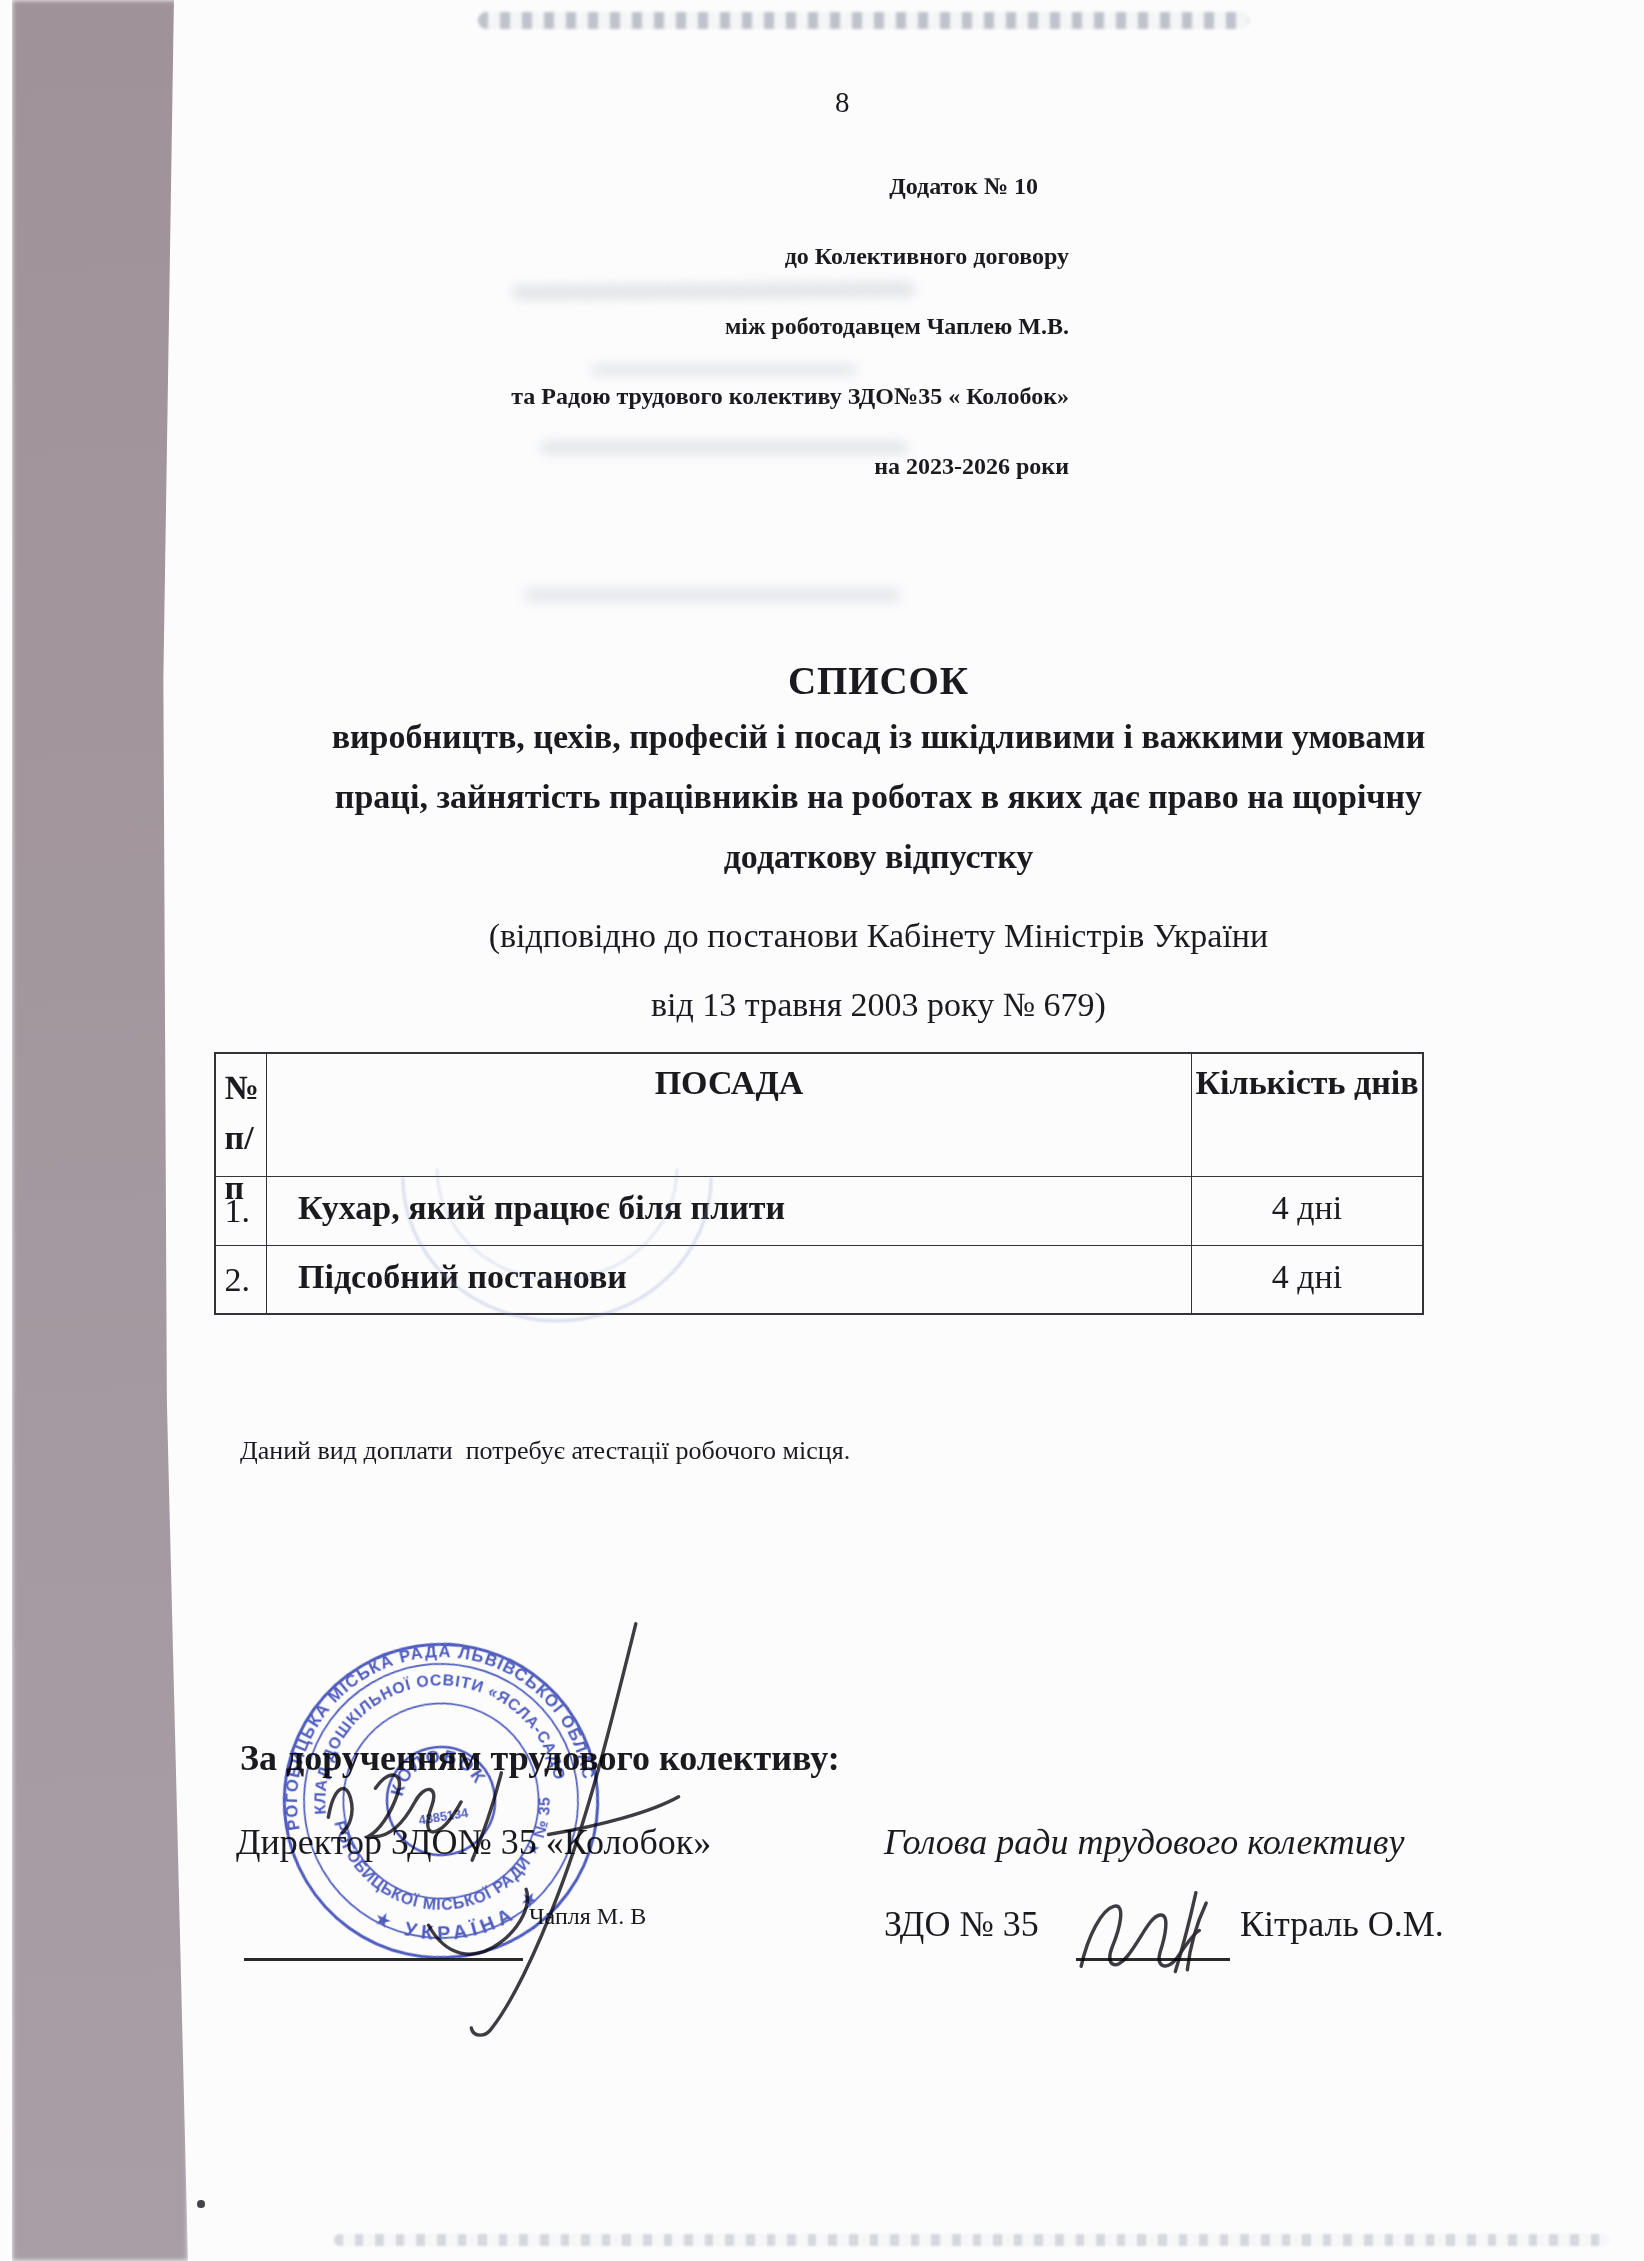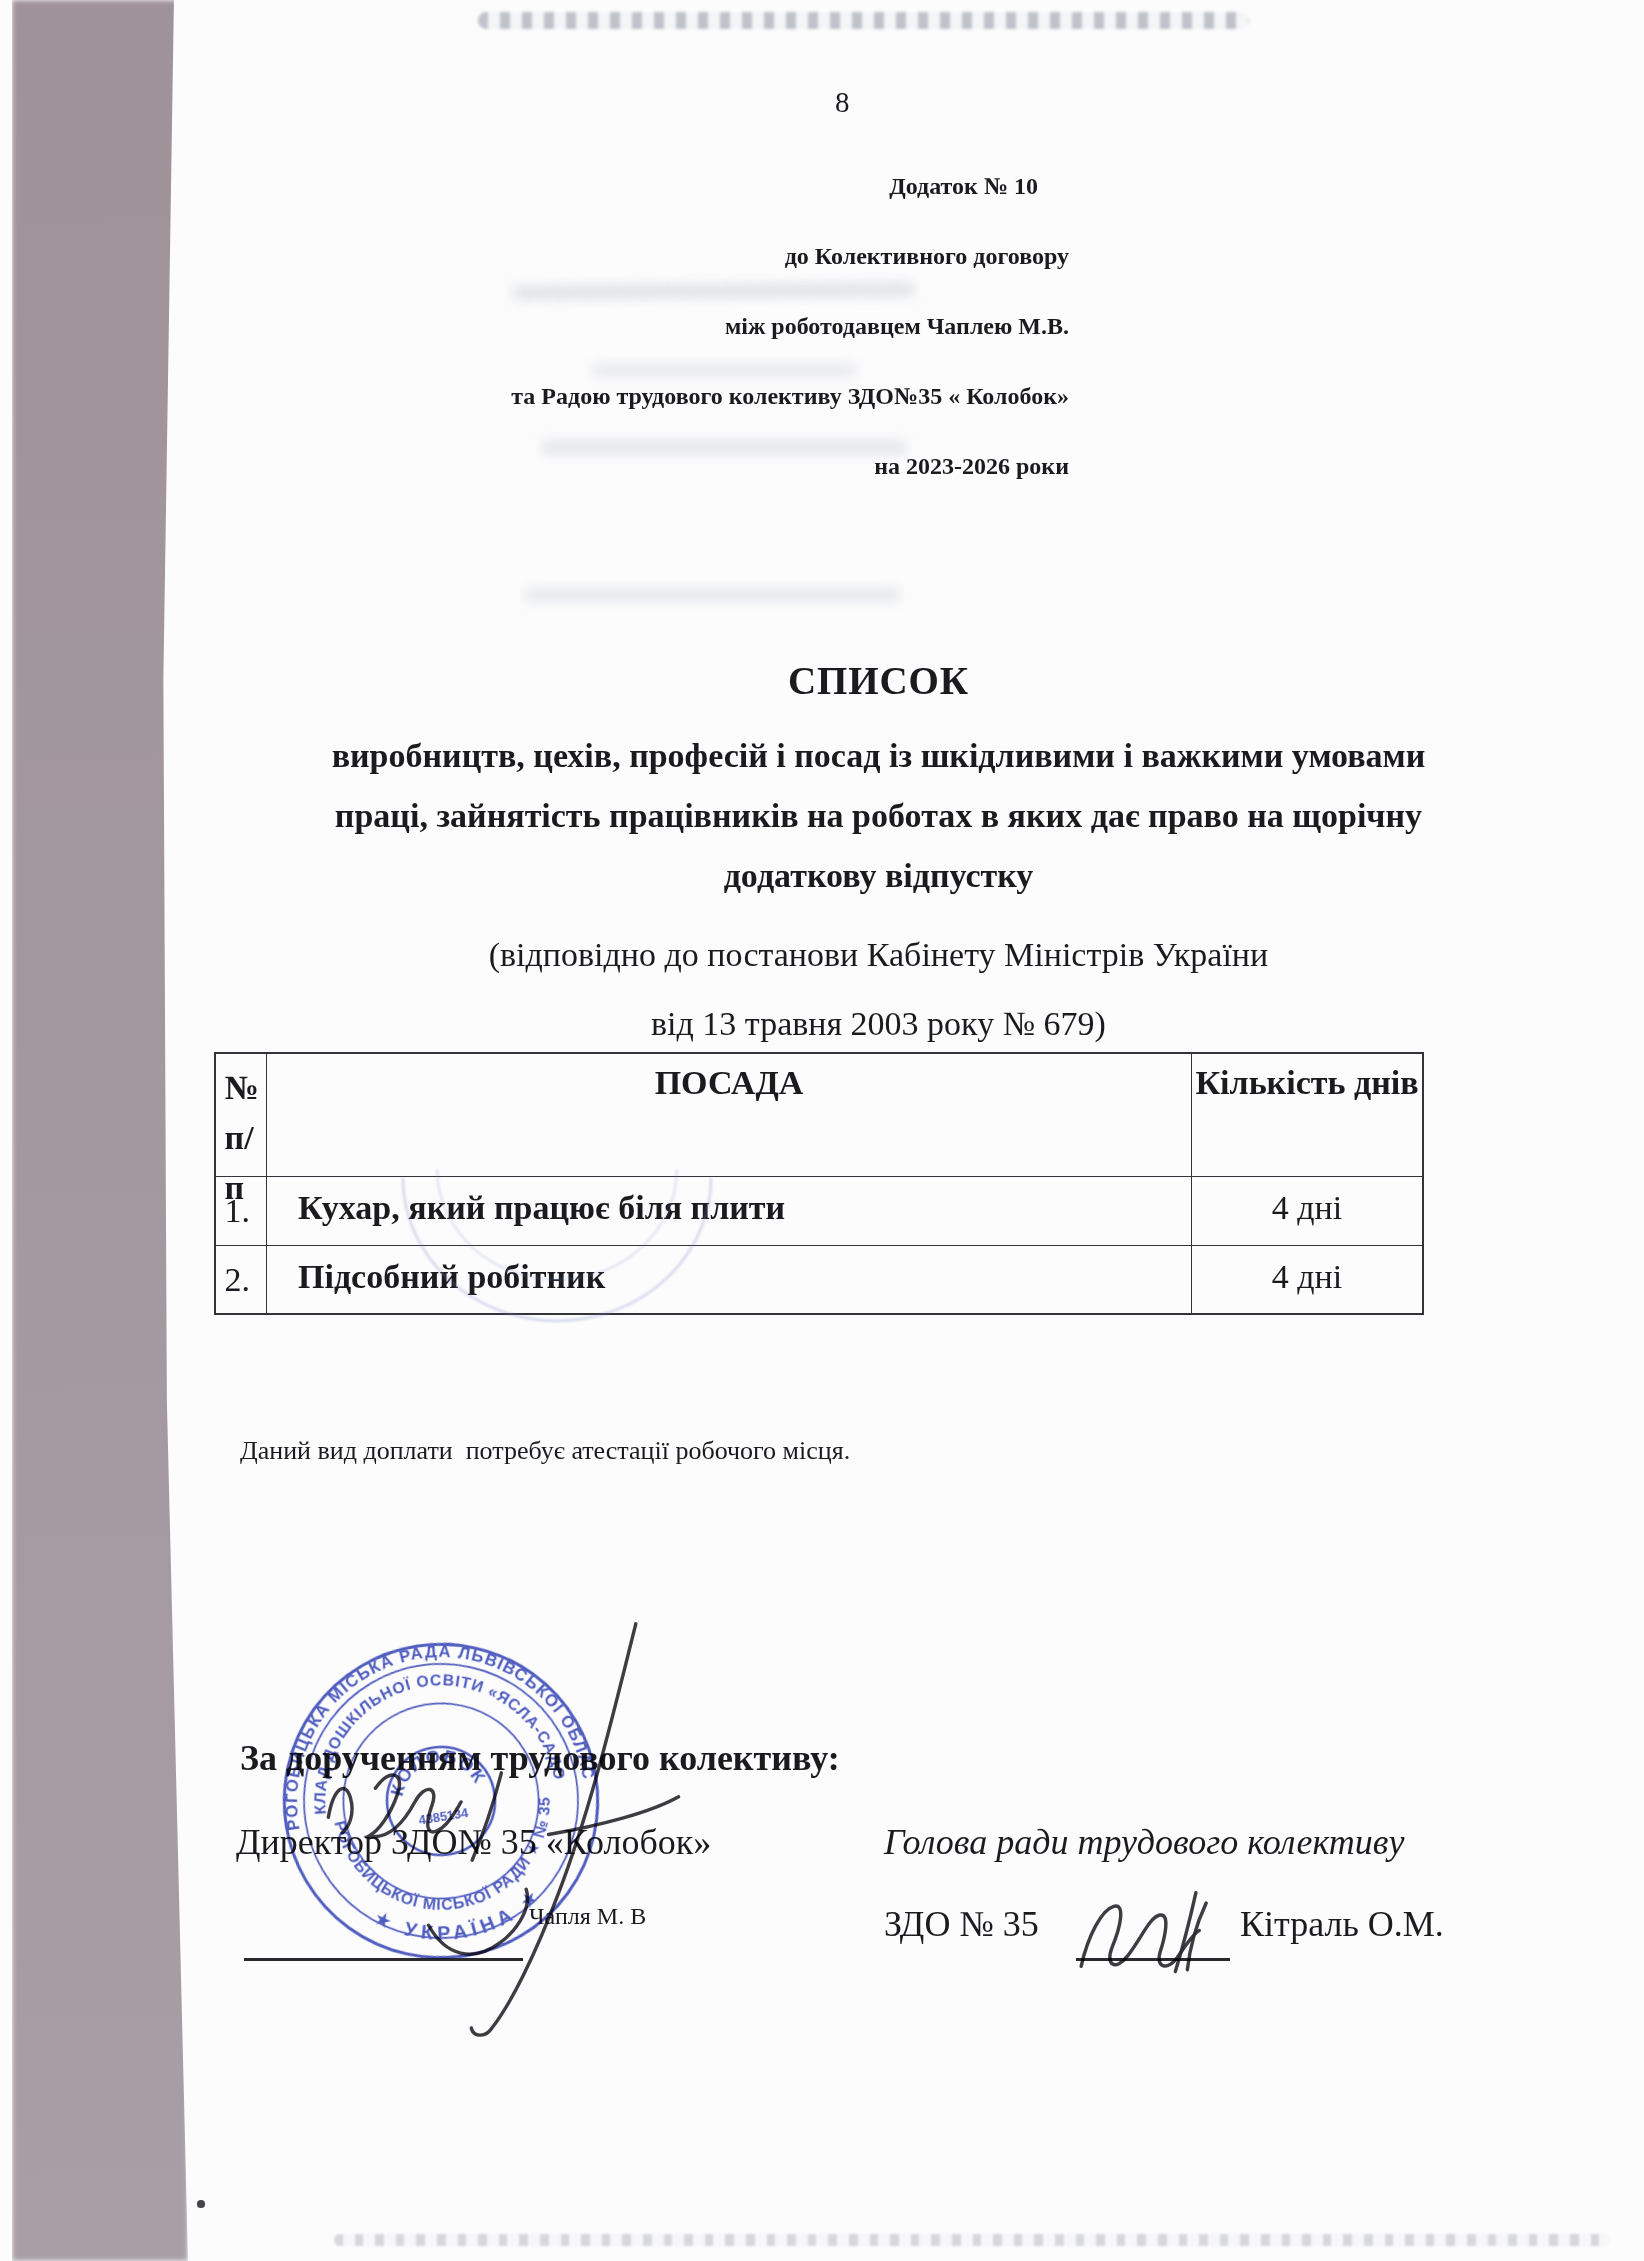--- a/index.html
+++ b/index.html
@@ -37,21 +37,21 @@
 
   .page-number{position:absolute;left:835px;top:86px;font-size:29px;white-space:nowrap;}
 
   .header-block{
     position:absolute;top:151px;right:576px;text-align:right;
     font-weight:bold;font-size:24px;line-height:70px;white-space:nowrap;
   }
   .header-block .hline:first-child{margin-right:31px;}
 
   .title-block{position:absolute;left:236px;top:658px;width:1285px;text-align:center;}
-  .doc-title{font-size:39px;font-weight:bold;letter-spacing:0.9px;margin-bottom:23px;white-space:nowrap;}
+  .doc-title{font-size:39px;font-weight:bold;letter-spacing:0.9px;margin-bottom:4px;white-space:nowrap;}
   .subtitle-line{font-size:34px;font-weight:bold;line-height:60px;white-space:nowrap;}
   .basis-block{margin-top:13.7px;}
   .basis-line{font-size:34px;line-height:69px;white-space:nowrap;}
 
   .vac-table{
     position:absolute;left:214px;top:1052px;
     display:grid;grid-template-columns:51px 925px 230px;grid-template-rows:123px 69px 67px;
     border:2.1px solid #33333a;
   }
   .cell{border-right:1.7px solid #33333a;border-bottom:1.7px solid #33333a;font-size:34px;box-sizing:border-box;}
@@ -129,21 +129,21 @@
       <div>п/п</div>
     </div>
     <div class="cell th c-center">ПОСАДА</div>
     <div class="cell th c-center last-col">Кількість днів</div>
 
     <div class="cell c-num">1.</div>
     <div class="cell c-pos">Кухар, який працює біля плити</div>
     <div class="cell c-days last-col">4 дні</div>
 
     <div class="cell c-num last-row">2.</div>
-    <div class="cell c-pos last-row">Підсобний робітник</div>
+    <div class="cell c-pos last-row">Підсобний постанови</div>
     <div class="cell c-days last-col last-row">4 дні</div>
   </div>
 
   <svg class="faint-stamp" width="334" height="206" viewBox="0 0 390 240">
     <path d="M 15 40 A 172 160 0 0 0 375 40" stroke="rgba(125,138,195,.30)" stroke-width="3"></path>
     <path d="M 55 30 A 130 120 0 0 0 335 30" stroke="rgba(125,138,195,.22)" stroke-width="2.5"></path>
   </svg>
 
   <div class="note">Даний вид доплати  потребує атестації робочого місця.</div>
 

